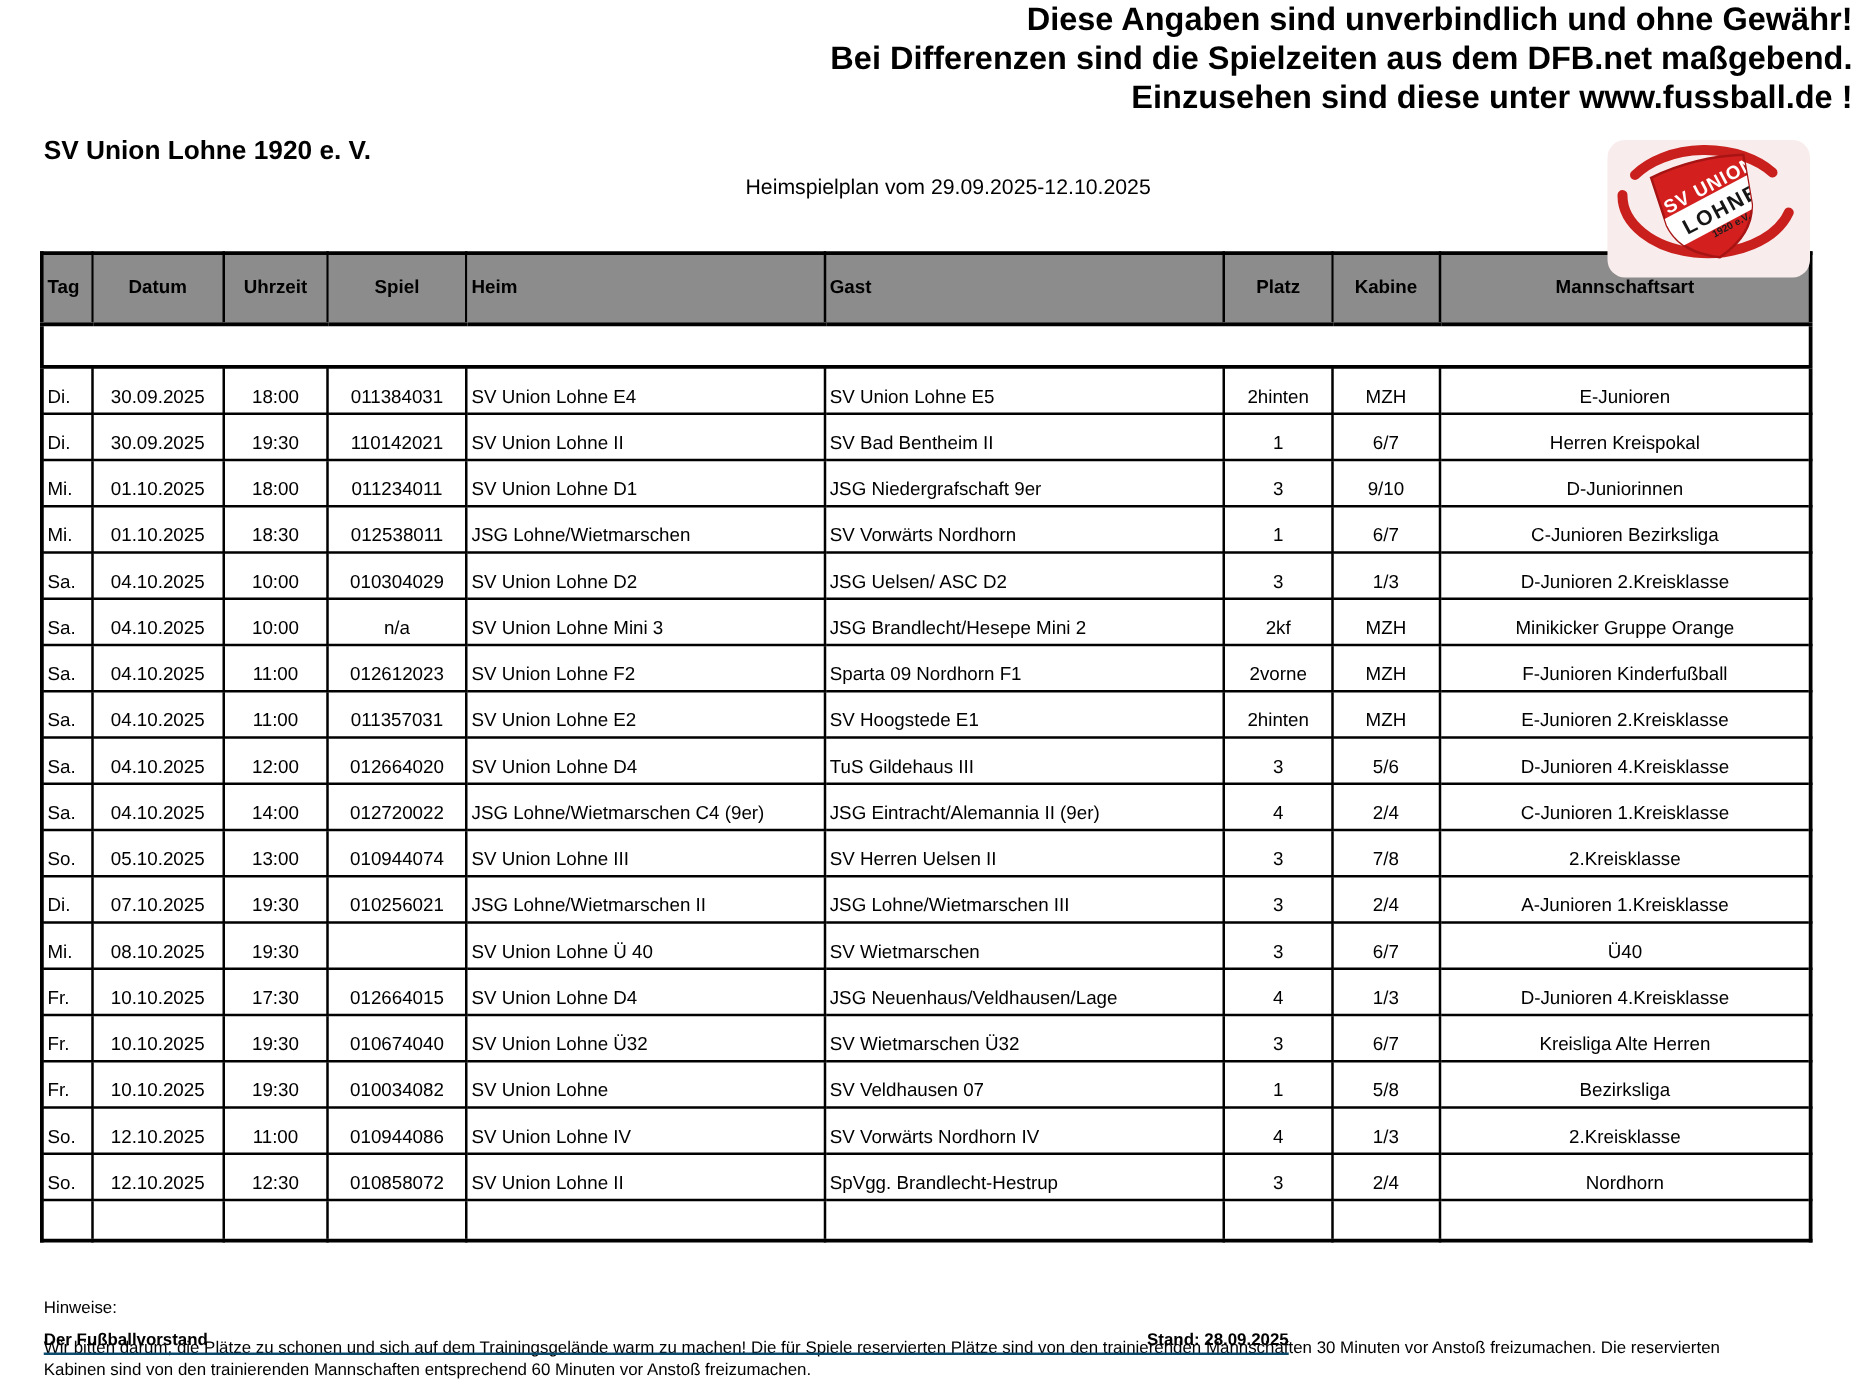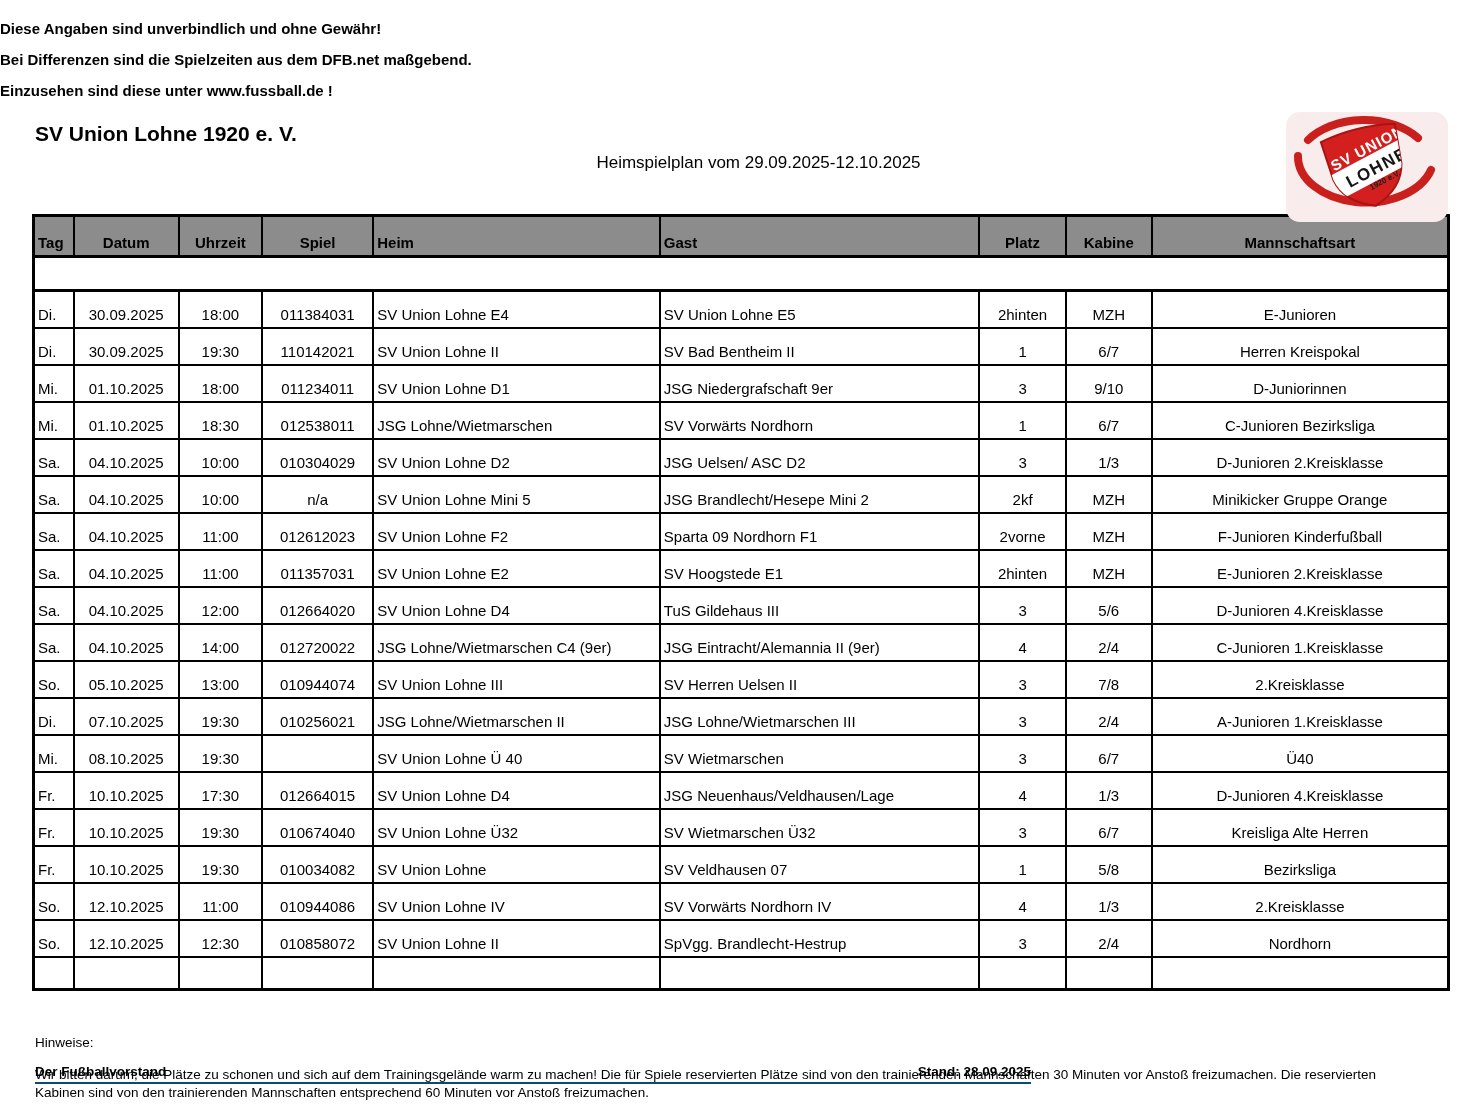--- a/index.html
+++ b/index.html
@@ -5,24 +5,23 @@
   html,body{margin:0;padding:0;background:#fff;}
   .page{
     position:relative;
     width:1482px;height:1109px;
     background:#fff;color:#000;
     font-family:"Liberation Sans", sans-serif;
     overflow:hidden;
   }
   
   .disclaimer{
-    padding-top:13px;
-    text-align:left;
+    text-align:right;
     font-weight:bold;
-    font-size:15px;
+    font-size:26px;
     line-height:31px;
   }
   
   .title-block{ margin:16px 0 0 35px; }
   .club-name{ font-size:21px; font-weight:bold; }
   .subtitle{ font-size:17px; margin-top:7px;text-align:center; }
   
   .logo{ position:absolute; top:110px; right:32px; width:166px; height:114px; }
   
   table.schedule{
@@ -38,21 +37,21 @@
     white-space:nowrap;
     overflow:hidden;
     padding:0 3px;
   }
   .schedule thead th{
     background:#8c8c8c;
     height:34px;
     font-weight:bold;
     border-bottom:3px solid #000;
     vertical-align:bottom;
-    padding-bottom:4px;
+    padding-bottom:20px;
   }
   .schedule td{
     height:31px;
     vertical-align:bottom;
     padding-bottom:4px;
   }
   .schedule tr.spacer-row td{
     height:27px;
     border-bottom:3px solid #000;
     border-left:none;border-right:none;
@@ -197,21 +196,21 @@
           <td class="align-left pad-left">JSG Uelsen/ ASC D2</td>
           <td class="align-center">3</td>
           <td class="align-center">1/3</td>
           <td class="align-center">D-Junioren 2.Kreisklasse</td>
         </tr>
         <tr>
           <td class="align-left">Sa.</td>
           <td class="align-center">04.10.2025</td>
           <td class="align-center">10:00</td>
           <td class="align-center">n/a</td>
-          <td class="align-left pad-left">SV Union Lohne Mini 5</td>
+          <td class="align-left pad-left">SV Union Lohne Mini 3</td>
           <td class="align-left pad-left">JSG Brandlecht/Hesepe Mini 2</td>
           <td class="align-center">2kf</td>
           <td class="align-center">MZH</td>
           <td class="align-center">Minikicker Gruppe Orange</td>
         </tr>
         <tr>
           <td class="align-left">Sa.</td>
           <td class="align-center">04.10.2025</td>
           <td class="align-center">11:00</td>
           <td class="align-center">012612023</td>

